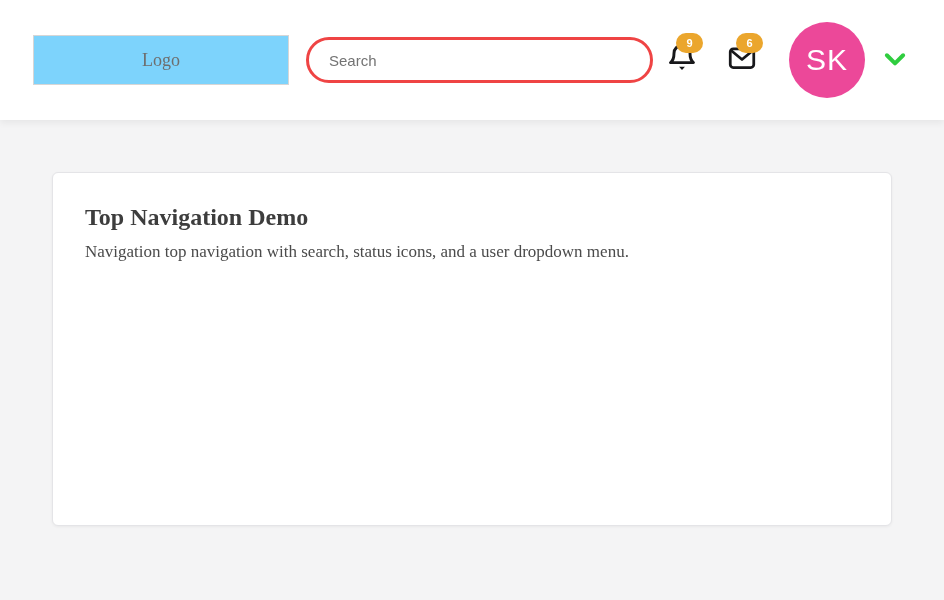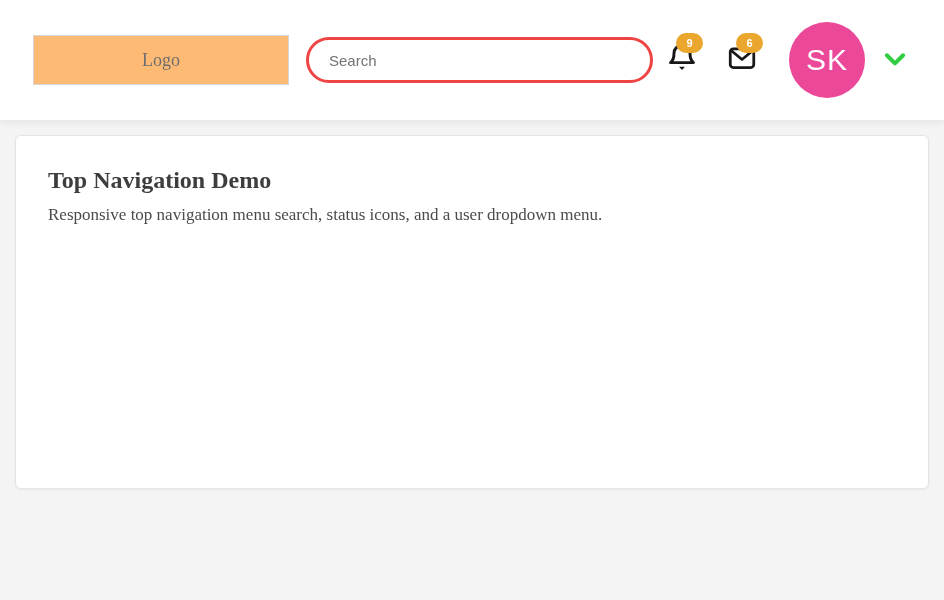--- a/index.html
+++ b/index.html
@@ -18,21 +18,21 @@
     align-items: center;
     padding: 0 33px;
     box-shadow: 0 3px 7px rgba(0,0,0,0.06);
     position: relative;
     z-index: 2;
   }
   .logo-box {
     width: 256px;
     height: 50px;
     border: 1px solid #d6d6d6;
-    background: #fdba74;
+    background: #7dd3fc;
     display: flex;
     align-items: center;
     justify-content: center;
     font-size: 18px;
     color: #6e6e6e;
     flex: none;
   }
   .search-input {
     margin-left: 17px;
     width: 347px;
@@ -105,21 +105,21 @@
     display: flex;
     align-items: center;
     justify-content: center;
     cursor: pointer;
     background: none;
     border: none;
     flex: none;
   }
 
   
-  .main { padding: 15px; }
+  .main { padding: 52px; }
   .card {
     background: #ffffff;
     border: 1px solid #e4e4e7;
     border-radius: 6px;
     box-shadow: 0 1px 3px rgba(0,0,0,0.05);
     height: 354px;
     padding: 31px 32px;
   }
   .card h1 {
     font-size: 24px;
@@ -171,15 +171,15 @@
         </svg>
       </span>
     </button>
 
   </div>
 </header>
 
 <main class="main">
   <section class="card">
     <h1>Top Navigation Demo</h1>
-    <p>Responsive top navigation menu search, status icons, and a user dropdown menu.</p>
+    <p>Navigation top navigation with search, status icons, and a user dropdown menu.</p>
   </section>
 </main>
 
 </body></html>

